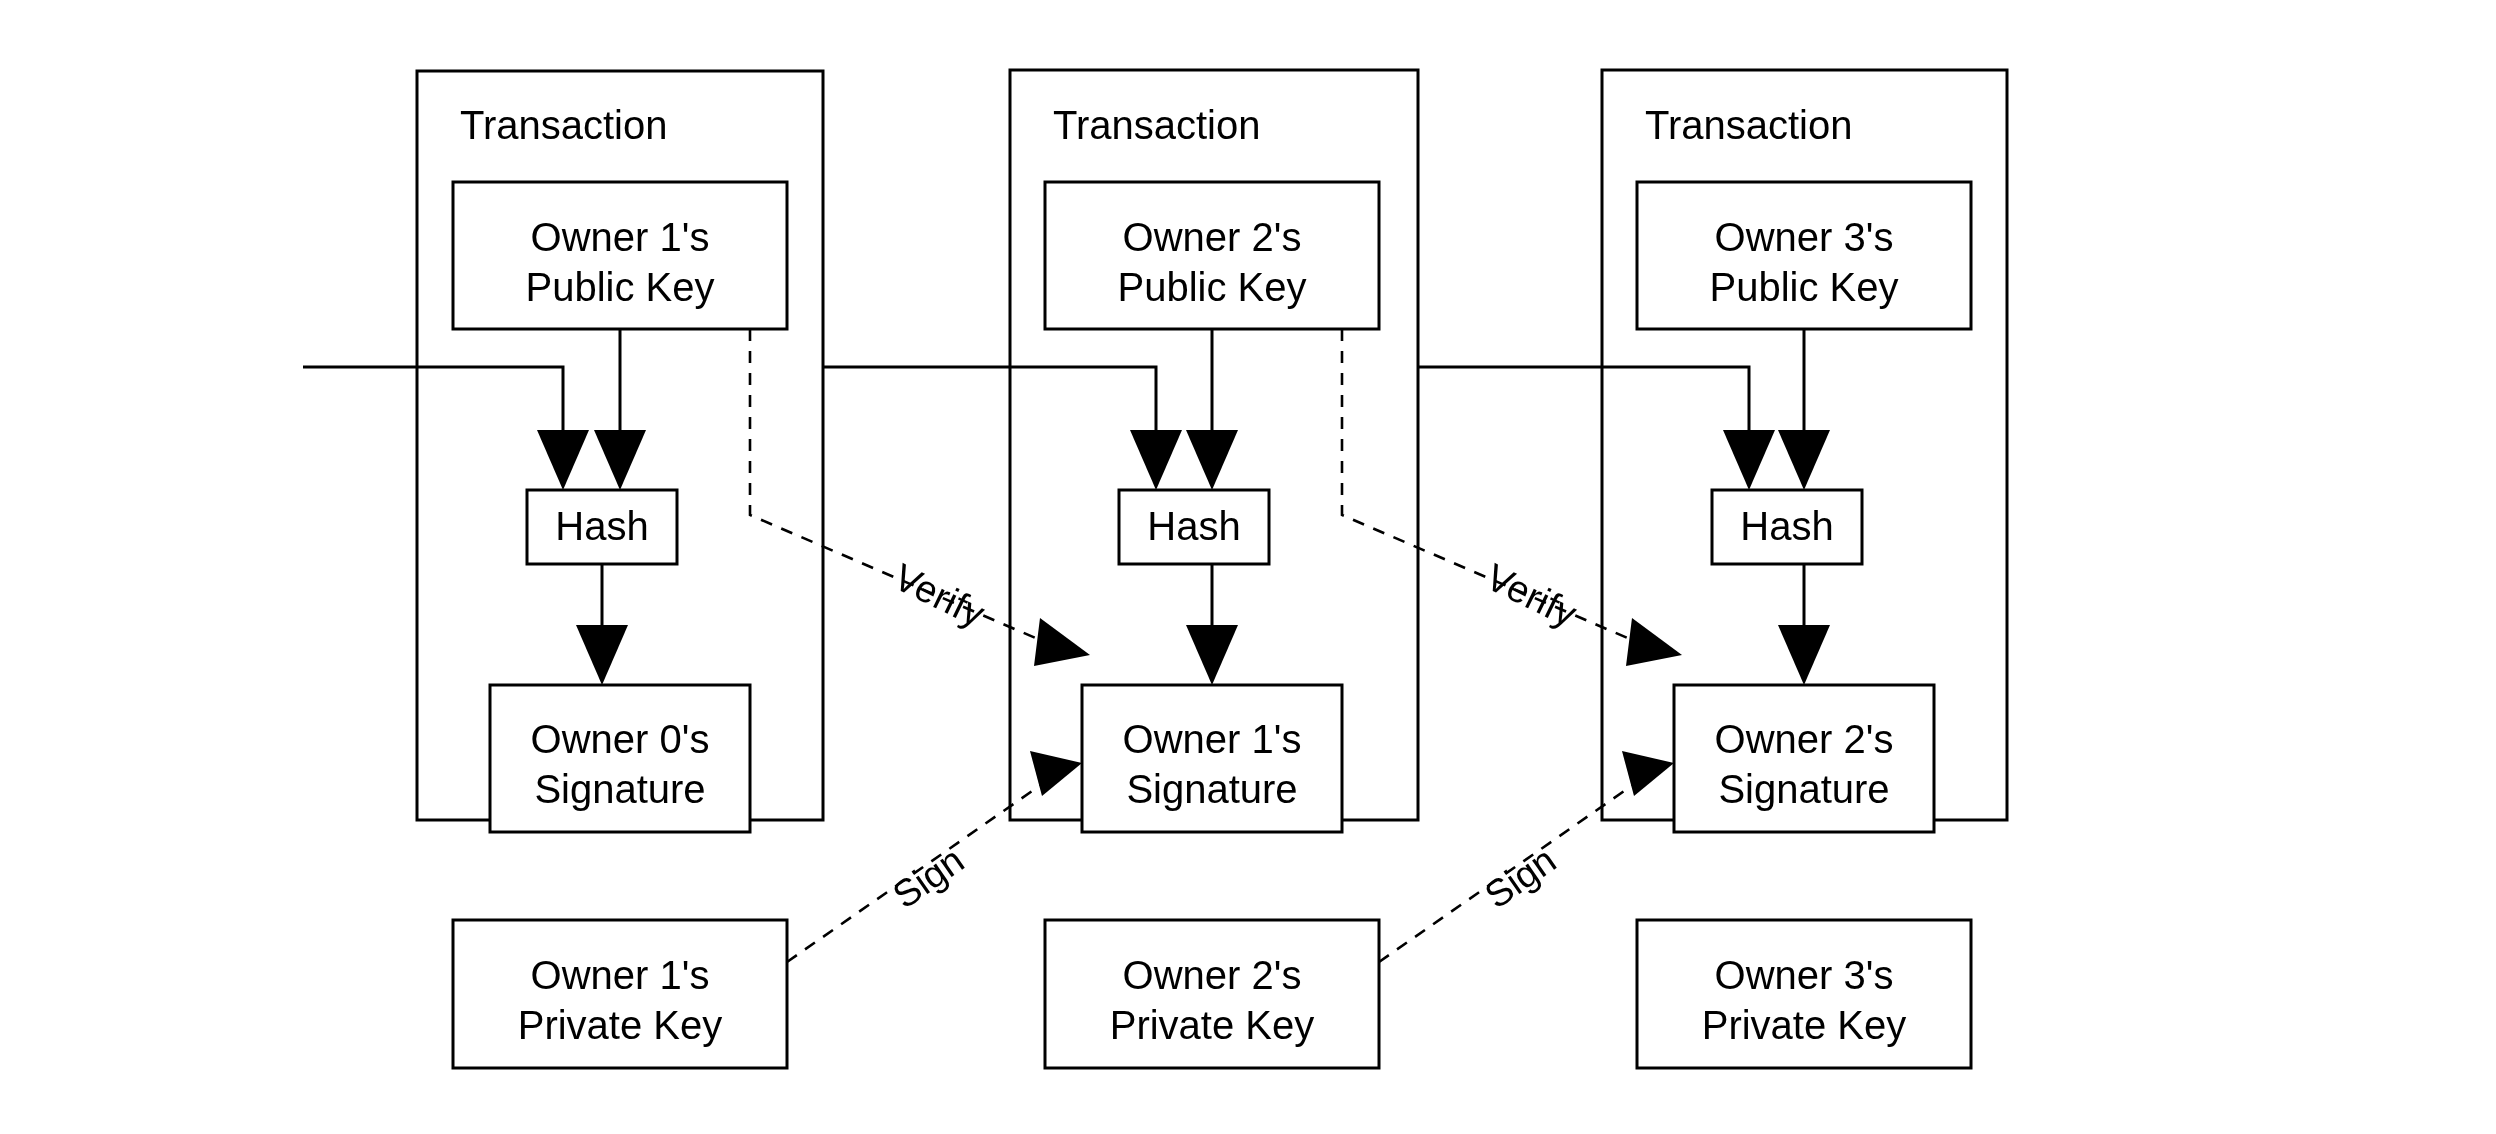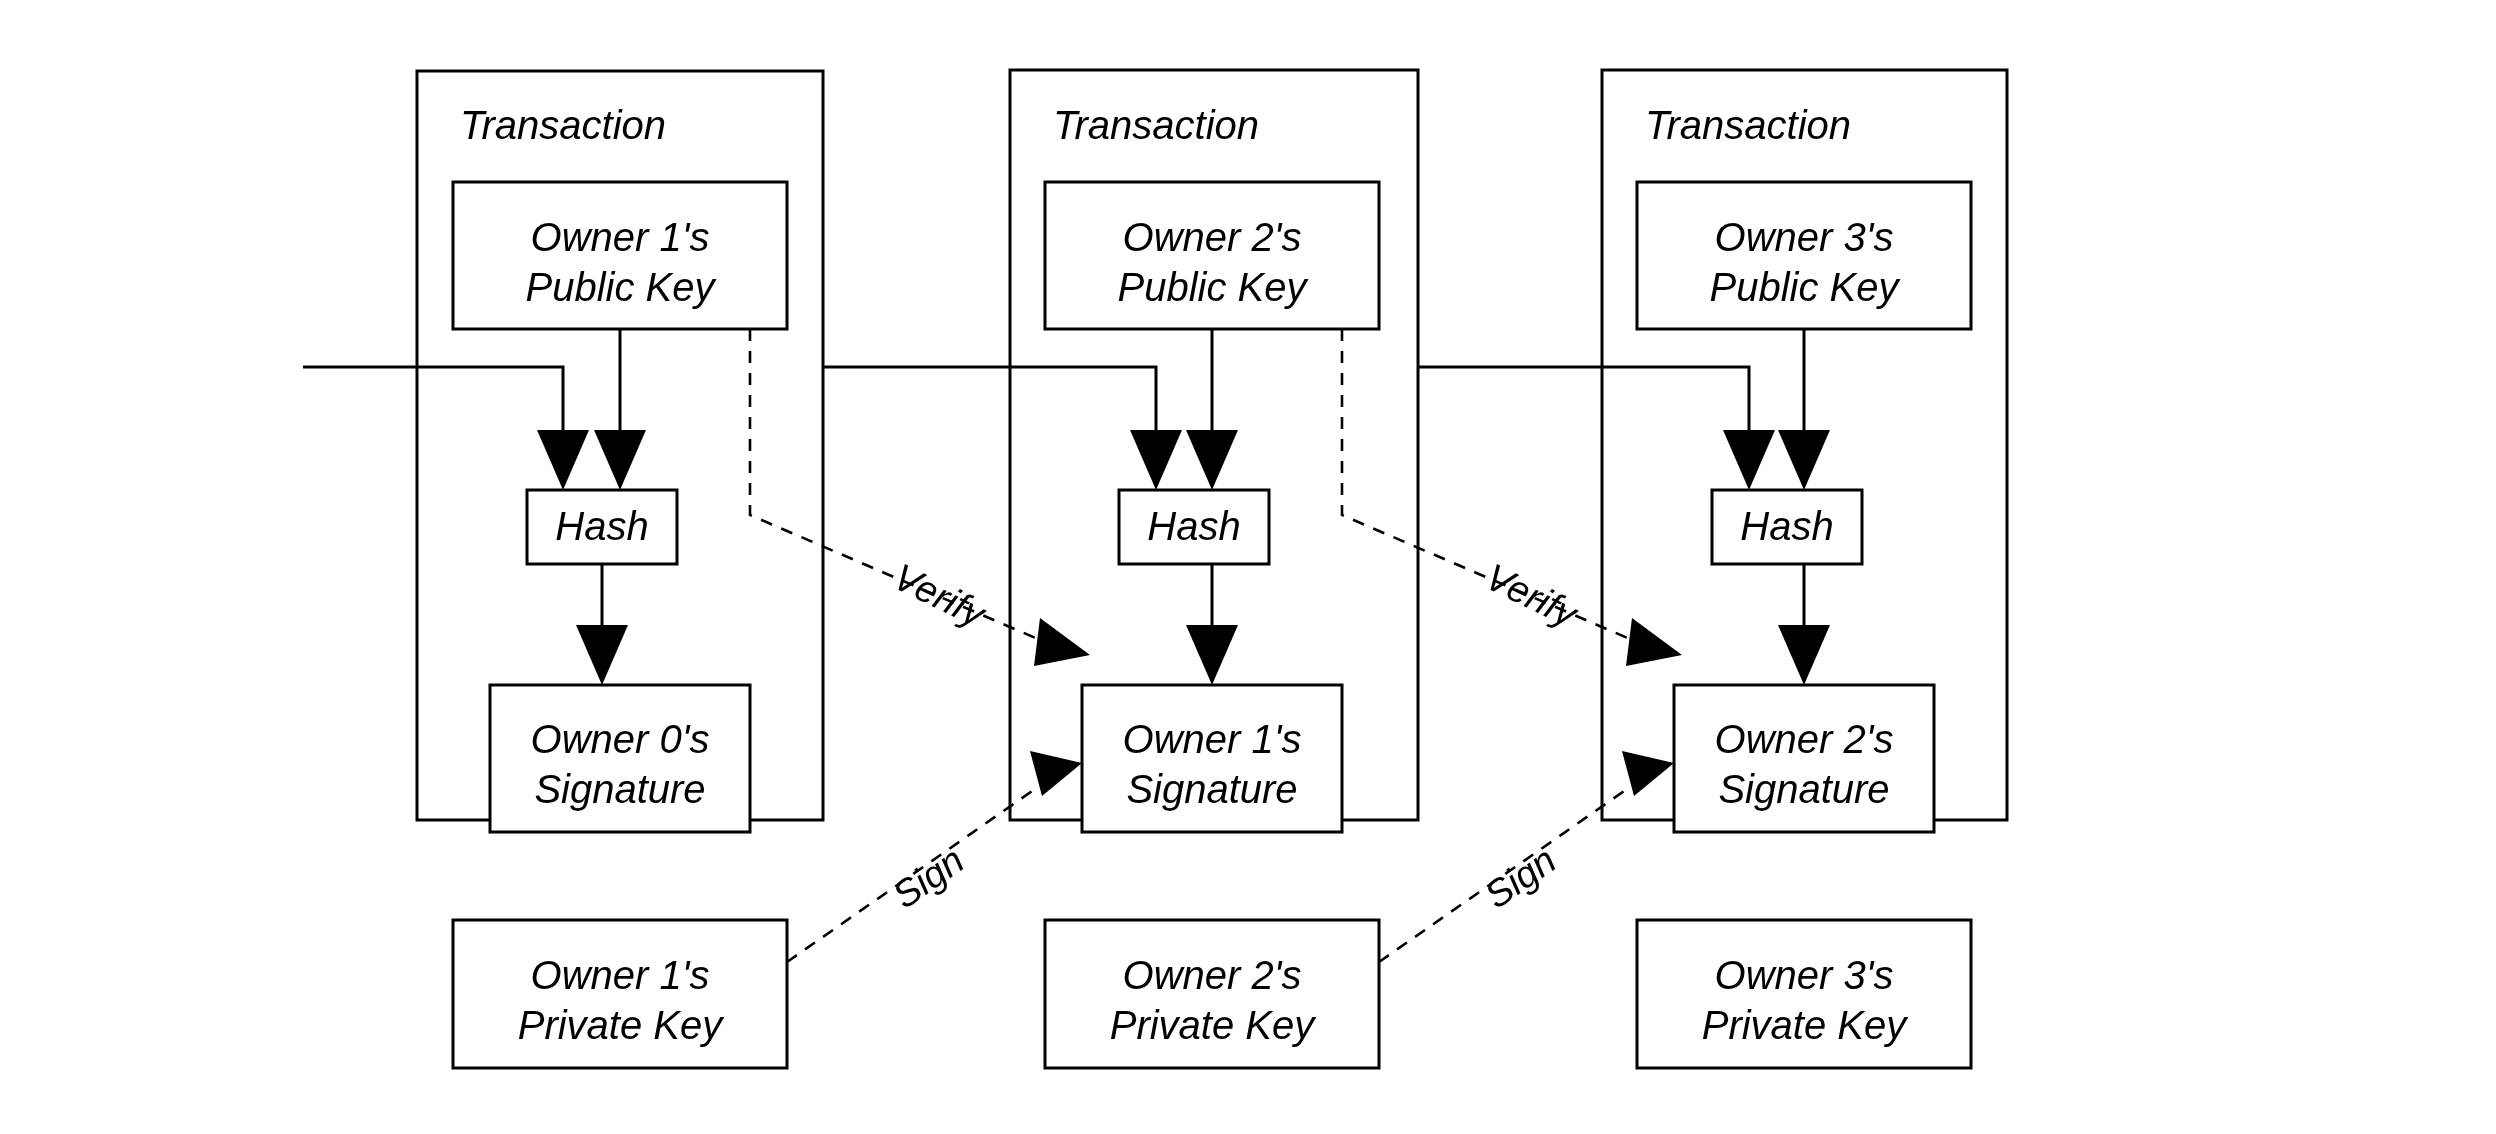--- a/index.html
+++ b/index.html
@@ -12,21 +12,20 @@
     height: 1134px;
     font-family: "Liberation Sans", sans-serif;
     color: #000000;
     overflow: hidden;
   }
   #stage {
     position: relative;
     width: 2112px;
     height: 1134px;
     background: #ffffff;
-    font-style: italic;
   }
   #diagram-svg {
     position: absolute;
     left: 0;
     top: 0;
     width: 2496px;
     height: 1134px;
   }
   .box-label {
     font-family: "Liberation Sans", sans-serif;

